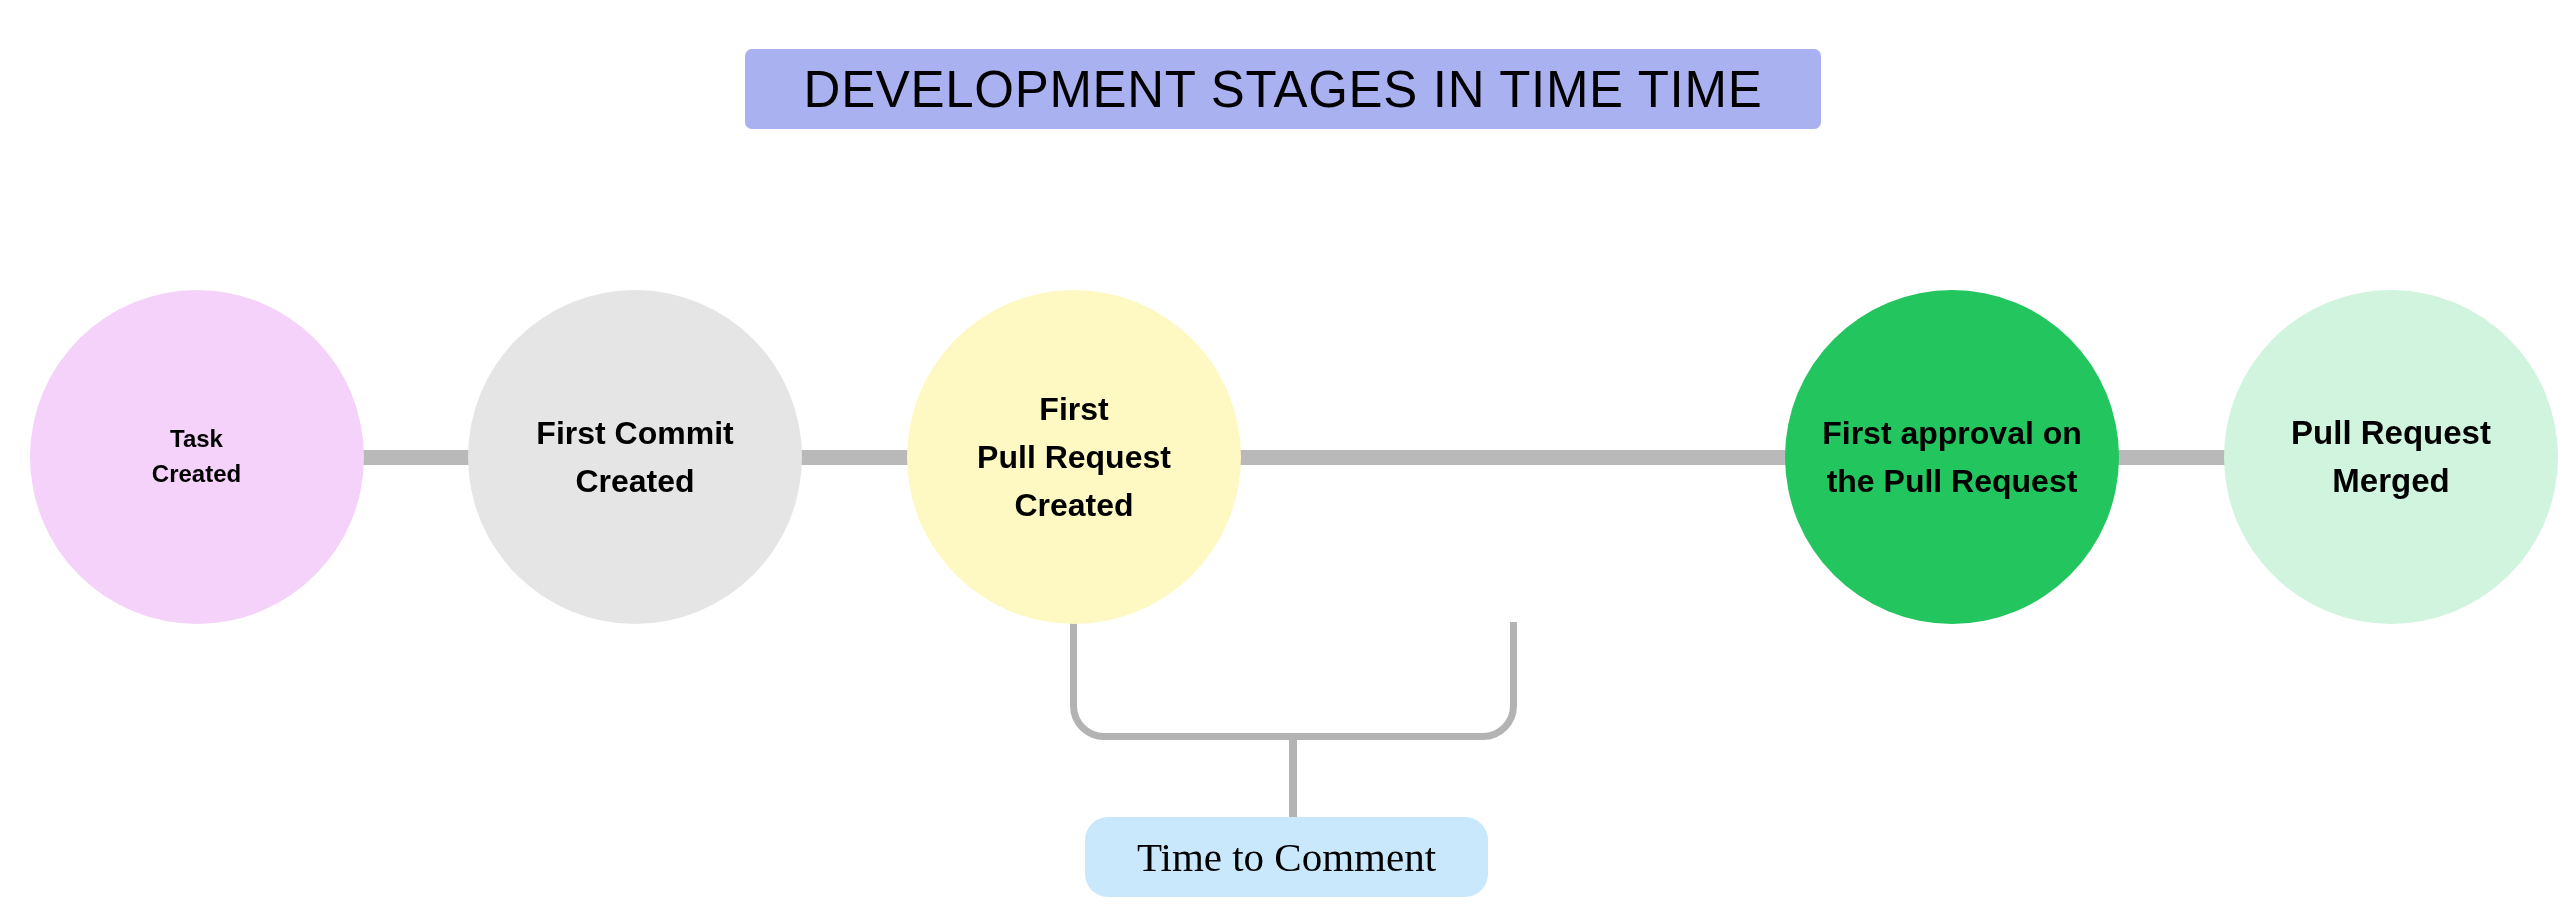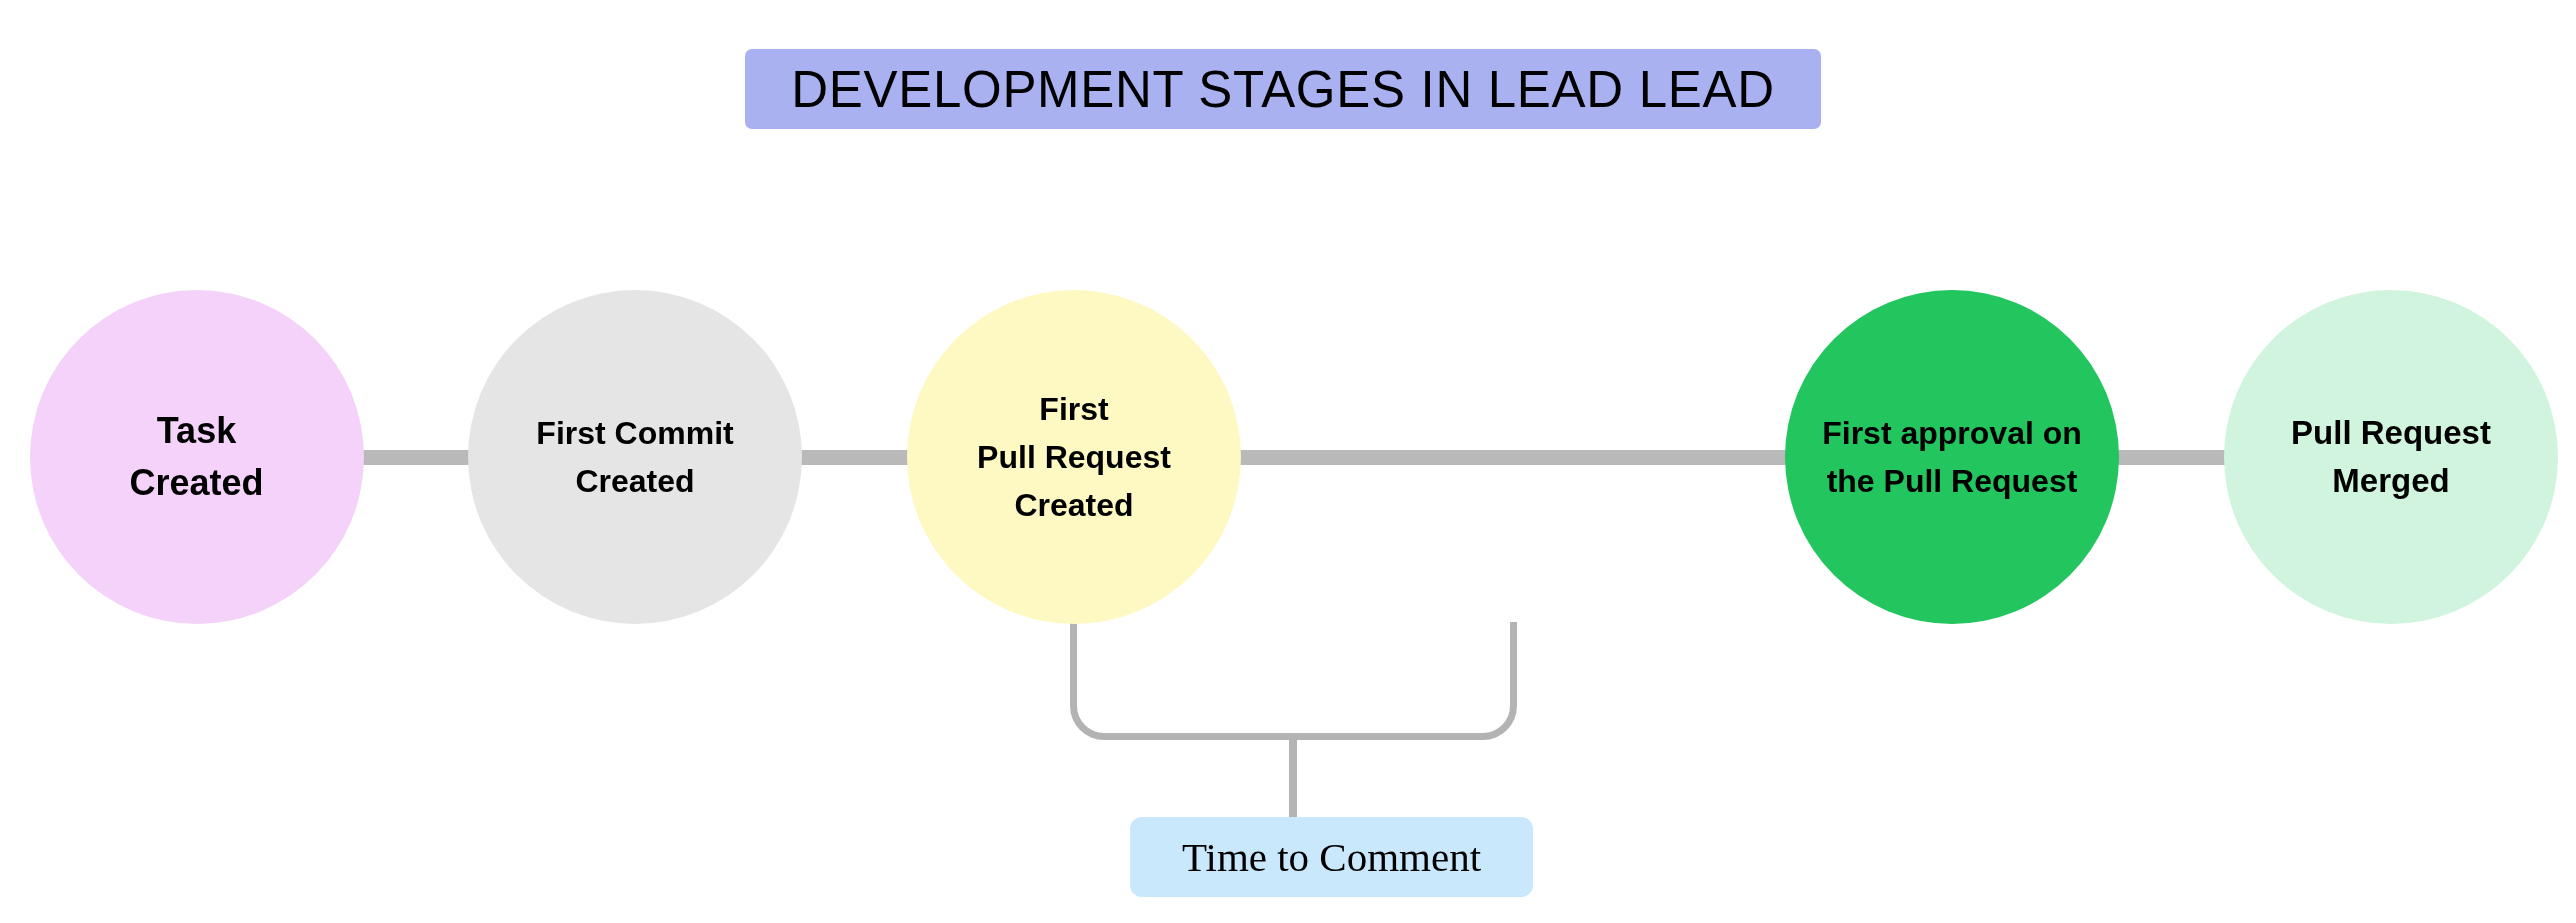--- a/index.html
+++ b/index.html
@@ -55,21 +55,21 @@
     justify-content: center;
     text-align: center;
     color: #000000;
     font-weight: 600;
     font-size: 32px;
     line-height: 1.5;
     z-index: 1;
   }
   .node .node-label { white-space: pre-line; }
 
-  .n1 { left: 29.5px;   font-weight: 700; font-size: 36px; line-height: 1.45; }
+  .n1 { left: 29.5px;   font-weight: 700; font-size: 24px; line-height: 1.45; }
   .n2 { left: 468px;  }
   .n3 { left: 907px; }
   .n4 { left: 1346px; }
   .n5 { left: 1785px; }
   .n6 { left: 2224px; font-weight: 700; font-size: 33px; line-height: 1.45; }
 
   
   .bracket {
     position: absolute;
     left: 1070px;
@@ -93,38 +93,37 @@
   }
 
   
   .time-label {
     position: absolute;
     left: 1085px;
     top: 817px;
     width: 403px;
     height: 80px;
     background: #c9e8fc;
-    border-radius: 12px;
+    border-radius: 23px;
     display: flex;
     align-items: center;
     justify-content: center;
     font-family: cursive;
     font-size: 41px;
     color: #000000;
     white-space: nowrap;
     z-index: 1;
-    margin-left: 45px;
   }
 </style>
 </head>
 <body>
 
 <div class="canvas">
 
-  <div class="title" style="background: rgb(169, 177, 241);">DEVELOPMENT STAGES IN LEAD LEAD</div>
+  <div class="title" style="background: rgb(169, 177, 241);">DEVELOPMENT STAGES IN TIME TIME</div>
 
   <div class="trunk" style="background: rgb(185, 185, 185);"></div>
 
   <div class="node n1" style="background: rgb(245, 210, 250);">
     <span class="node-label">Task
 Created</span>
   </div>
 
   <div class="node n2" style="background: #e5e5e5;">
     <span class="node-label">First Commit

